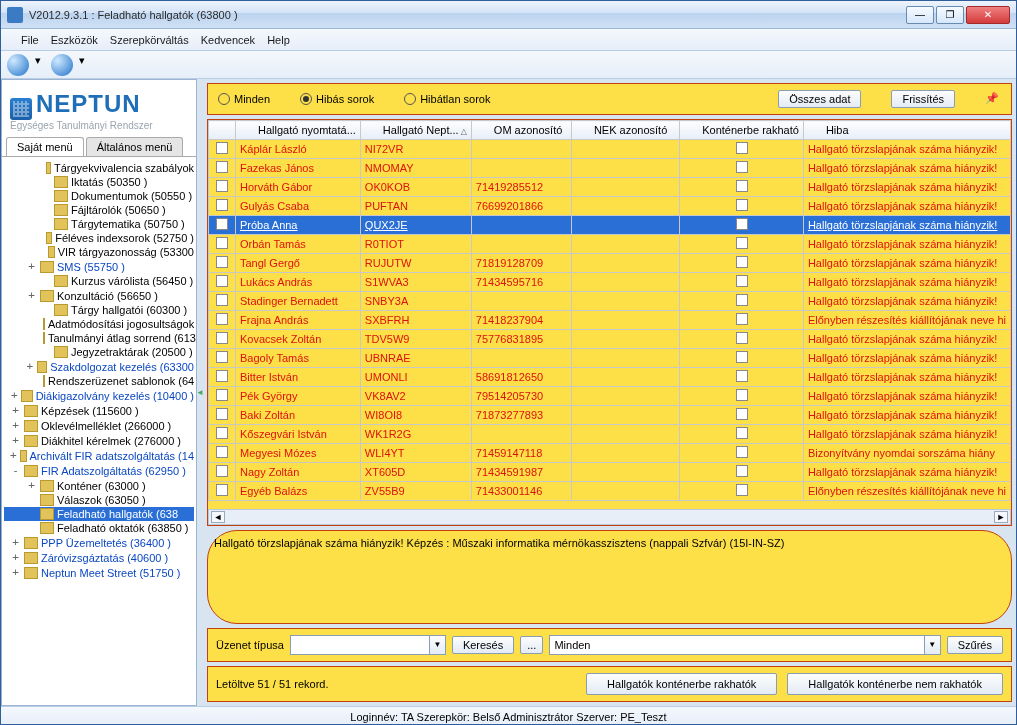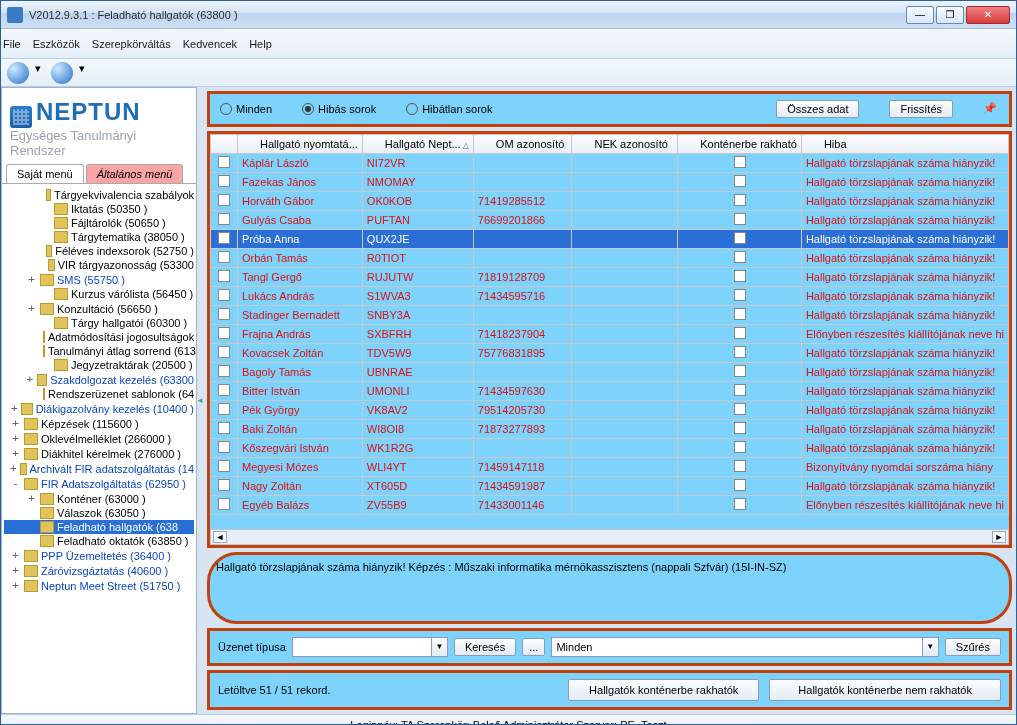--- a/index.html
+++ b/index.html
@@ -4,70 +4,70 @@
 <style>
 * { margin: 0; padding: 0; box-sizing: border-box; font-family: "Segoe UI", Tahoma, sans-serif; font-size: 11px; }
 body { background: #d8e4f0; width: 1017px; height: 725px; overflow: hidden; border: 1px solid #2f5f9b; }
 
 .titlebar { height: 28px; background: linear-gradient(#eef4fc, #d3e3f7 45%, #bcd4ef 46%, #cfe0f4); display: flex; align-items: center; padding: 0 6px; border-bottom: 1px solid #9db7d6; }
 .titlebar .tb-icon { width: 16px; height: 16px; background: #3b7bc4; border-radius: 2px; margin-right: 6px; }
 .titlebar .tb-title { flex: 1; color: #2b2b2b; }
 .titlebar .wbtn { width: 28px; height: 18px; margin-left: 2px; border: 1px solid #6a8bb0; background: linear-gradient(#f6faff,#d7e7fb); text-align: center; line-height: 16px; border-radius: 2px; font-size: 10px; }
 .titlebar .wbtn.close { background: linear-gradient(#f08080,#d43b3b); color: #fff; border-color: #a12a2a; width: 44px; }
 
-.menubar { height: 30px; background: linear-gradient(#f4f8fd,#e6eef9); border-bottom: 1px solid #b9cde6; display: flex; align-items: center; padding: 0 2px; gap: 12px; }
+.menubar { height: 22px; background: linear-gradient(#f4f8fd,#e6eef9); border-bottom: 1px solid #b9cde6; display: flex; align-items: center; padding: 0 20px; gap: 12px; }
 .menubar span { color: #1a1a1a; }
 
 .toolbar { height: 28px; background: linear-gradient(#f4f8fd,#e6eef9); border-bottom: 1px solid #b9cde6; display: flex; align-items: center; padding: 0 6px; gap: 6px; }
 .nav-btn { width: 22px; height: 22px; border-radius: 50%; display: inline-block; }
 .nav-back { background: radial-gradient(circle at 30% 30%, #cfe9ff, #1f72c9); }
 .nav-fwd { background: radial-gradient(circle at 30% 30%, #cfe9ff, #1f72c9); }
 .nav-drop { width:10px;height:22px; }
 
 .content { display: flex; height: calc(725px - 28px - 22px - 28px - 20px); }
 
 .left { width: 196px; background: #fff; border: 1px solid #9cb3d1; display: flex; flex-direction: column; }
 .logo-area { padding: 10px 8px 6px; }
 .logo-text { font-size: 24px; font-weight: bold; color: #1f6fb8; letter-spacing: 1px; }
-.logo-sub { font-size: 13px; color: #9aa4ae; }
+.logo-sub { font-size: 10px; color: #9aa4ae; }
 .tabs { display: flex; border-bottom: 1px solid #aaa; padding-left: 4px; }
 .tab { padding: 3px 10px; border: 1px solid #aaa; border-bottom: none; background: #fff; margin-right: 2px; border-radius: 3px 3px 0 0; }
-.tab.inactive { background: #fca5a5; font-style: italic; }
+.tab.inactive { background: #e5e5e5; }
 .tree { flex: 1; overflow: auto; padding: 4px 2px; }
 .tree-row { white-space: nowrap; padding: 1px 0 1px 6px; display: flex; align-items: center; gap: 3px; }
 .tree-row.blue { color: #0a47c2; }
 .tree-row.sel { background: #2a6fd6; color: #fff; }
 .tw { width: 11px; text-align: center; color: #666; font-family: monospace; }
 .ticon { width: 14px; height: 12px; background: #e2c25a; border: 1px solid #b99a2e; display: inline-block; }
 .ind1 { padding-left: 22px; } .ind2 { padding-left: 36px; }
 
 .right { flex: 1; display: flex; flex-direction: column; padding: 4px; gap: 4px; }
-.panel { background: #7dd3fc; border: 3px solid #c2410c; }
+.panel { background: #fde047; border: 1px solid #c2410c; }
 .filterbar { display: flex; align-items: center; padding: 6px 10px; gap: 30px; }
 .radio { display: inline-flex; align-items: center; gap: 4px; }
 .radio .r { width:12px;height:12px;border:1px solid #555;border-radius:50%;display:inline-flex;align-items:center;justify-content:center; }
 .radio .r.on::after { content:''; width:6px;height:6px;background:#333;border-radius:50%; }
 .btn { padding: 2px 10px; border: 1px solid #8a9db5; background: linear-gradient(#fdfdfd,#e3ebf5); border-radius: 2px; }
 .spacer { flex: 1; }
 
 .grid-wrap { flex: 1; display: flex; flex-direction: column; overflow: hidden; }
 .grid { flex:1; overflow:auto; }
 table { border-collapse: collapse; width: 100%; }
 th, td { border: 1px solid #c8c8c8; padding: 1px 4px; text-align: left; height: 19px; white-space: nowrap; overflow: hidden; }
 th { background: linear-gradient(#fcfdff,#e8eef8); font-weight: normal; position: sticky; top: 0; padding-left: 22px; }
 td.red { color: #d11; }
 tr.selrow td { background: #2a6fd6; color: #fff; }
-tr.selrow td.red { color: #fff; }
+tr.selrow td.red { color: #fff; text-decoration: underline; }
 .chk { width:12px;height:12px;border:1px solid #888;display:inline-block;background:#fff; }
 .col-sel { width: 22px; text-align:center; }
 .col-nev { width: 100px; } .col-kod { width: 80px; } .col-om { width: 108px; } .col-nek { width: 122px; } .col-kont { width: 110px; text-align:center;margin-left:12px; }
 .hscroll { height: 16px; background: #e8eef8; border: 1px solid #bbc9dc; display:flex; align-items:center; justify-content:space-between; padding:0 2px; }
 .sbtn { width:14px;height:12px;border:1px solid #9ab;background:#f5f9ff;text-align:center;line-height:10px;font-size:9px; }
 
-.detail { height: 72px; border-radius: 30px; }
+.detail { height: 94px; border-radius: 30px; }
 .detail-inner { padding: 6px; }
 
 .searchbar { display:flex; align-items:center; padding: 6px 8px; gap: 6px; }
 .textbox { border: 1px solid #8a9db5; background:#fff; height: 20px; padding: 0 4px; }
 .dropdown { display:inline-flex; align-items:center; }
 .dd-btn { width:16px;height:20px;border:1px solid #8a9db5;background:linear-gradient(#fdfdfd,#e3ebf5);text-align:center;line-height:18px;font-size:8px;border-left:none; }
 
 .footerbar { display:flex; align-items:center; padding: 6px 8px; gap: 10px; }
 
 .statusbar { height: 20px; background: linear-gradient(#f4f8fd,#e6eef9); border-top: 1px solid #b9cde6; display:flex; align-items:center; justify-content:center; }
@@ -122,26 +122,31 @@
           <span>Tárgyekvivalencia szabályok</span>
         </div>
         <div class="tree-row ind2">
           <span class="tw"></span>
           <span class="ticon"></span>
           <span>Iktatás (50350  )</span>
         </div>
         <div class="tree-row ind2">
           <span class="tw"></span>
           <span class="ticon"></span>
+          <span>Dokumentumok (50550  )</span>
+        </div>
+        <div class="tree-row ind2">
+          <span class="tw"></span>
+          <span class="ticon"></span>
           <span>Fájltárolók (50650  )</span>
         </div>
         <div class="tree-row ind2">
           <span class="tw"></span>
           <span class="ticon"></span>
-          <span>Tárgytematika (38050  )</span>
+          <span>Tárgytematika (50750  )</span>
         </div>
         <div class="tree-row ind2">
           <span class="tw"></span>
           <span class="ticon"></span>
           <span>Féléves indexsorok (52750  )</span>
         </div>
         <div class="tree-row ind2">
           <span class="tw"></span>
           <span class="ticon"></span>
           <span>VIR tárgyazonosság (53300</span>
@@ -401,21 +406,21 @@
                 <td class="red col-kod">UBNRAE</td>
                 <td class="red col-om"></td>
                 <td class="col-nek"></td>
                 <td class="col-kont"><span class="chk"></span></td>
                 <td class="red">Hallgató törzslapjának száma hiányzik!</td>
               </tr>
               <tr>
                 <td class="col-sel"><span class="chk"></span></td>
                 <td class="red col-nev">Bitter István</td>
                 <td class="red col-kod">UMONLI</td>
-                <td class="red col-om">71434597630</td>
+                <td class="red col-om">58691812650</td>
                 <td class="col-nek"></td>
                 <td class="col-kont"><span class="chk"></span></td>
                 <td class="red">Hallgató törzslapjának száma hiányzik!</td>
               </tr>
               <tr>
                 <td class="col-sel"><span class="chk"></span></td>
                 <td class="red col-nev">Pék György</td>
                 <td class="red col-kod">VK8AV2</td>
                 <td class="red col-om">79514205730</td>
                 <td class="col-nek"></td>
@@ -492,20 +497,20 @@
           <input class="textbox" style="flex: 1 1 0%; width: 100%;" value="Minden">
           <span class="dd-btn">▼</span>
         </span>
       <span class="btn">Szűrés</span>
     </div>
 
     <div class="panel footerbar">
       <span>Letöltve 51 / 51 rekord.</span>
       <span class="spacer"></span>
       <span class="btn" style="padding:4px 20px">Hallgatók konténerbe rakhatók</span>
-      <span class="btn" style="padding:4px 28px">Hallgatók konténerbe nem rakhatók</span>
+      <span class="btn" style="padding:4px 20px">Hallgatók konténerbe nem rakhatók</span>
     </div>
   </div>
 </div>
 
 <div class="statusbar">
   <span>Loginnév: TA   Szerepkör: Belső Adminisztrátor   Szerver: PE_Teszt</span>
 </div>
 
 </body></html>

